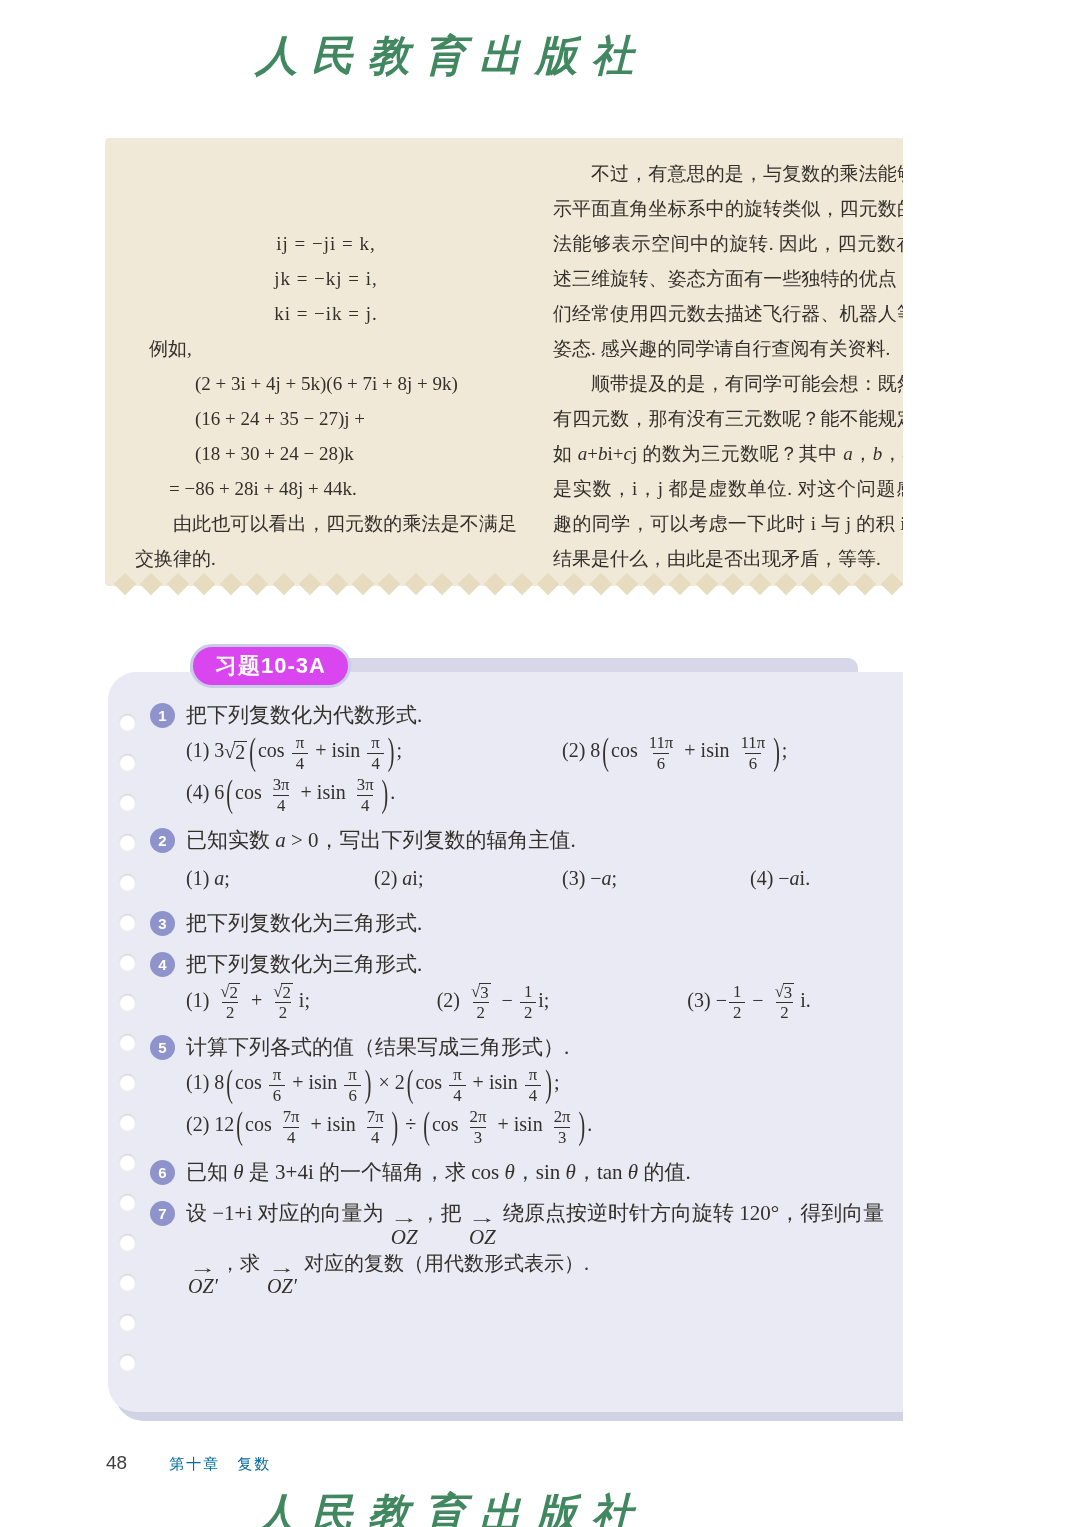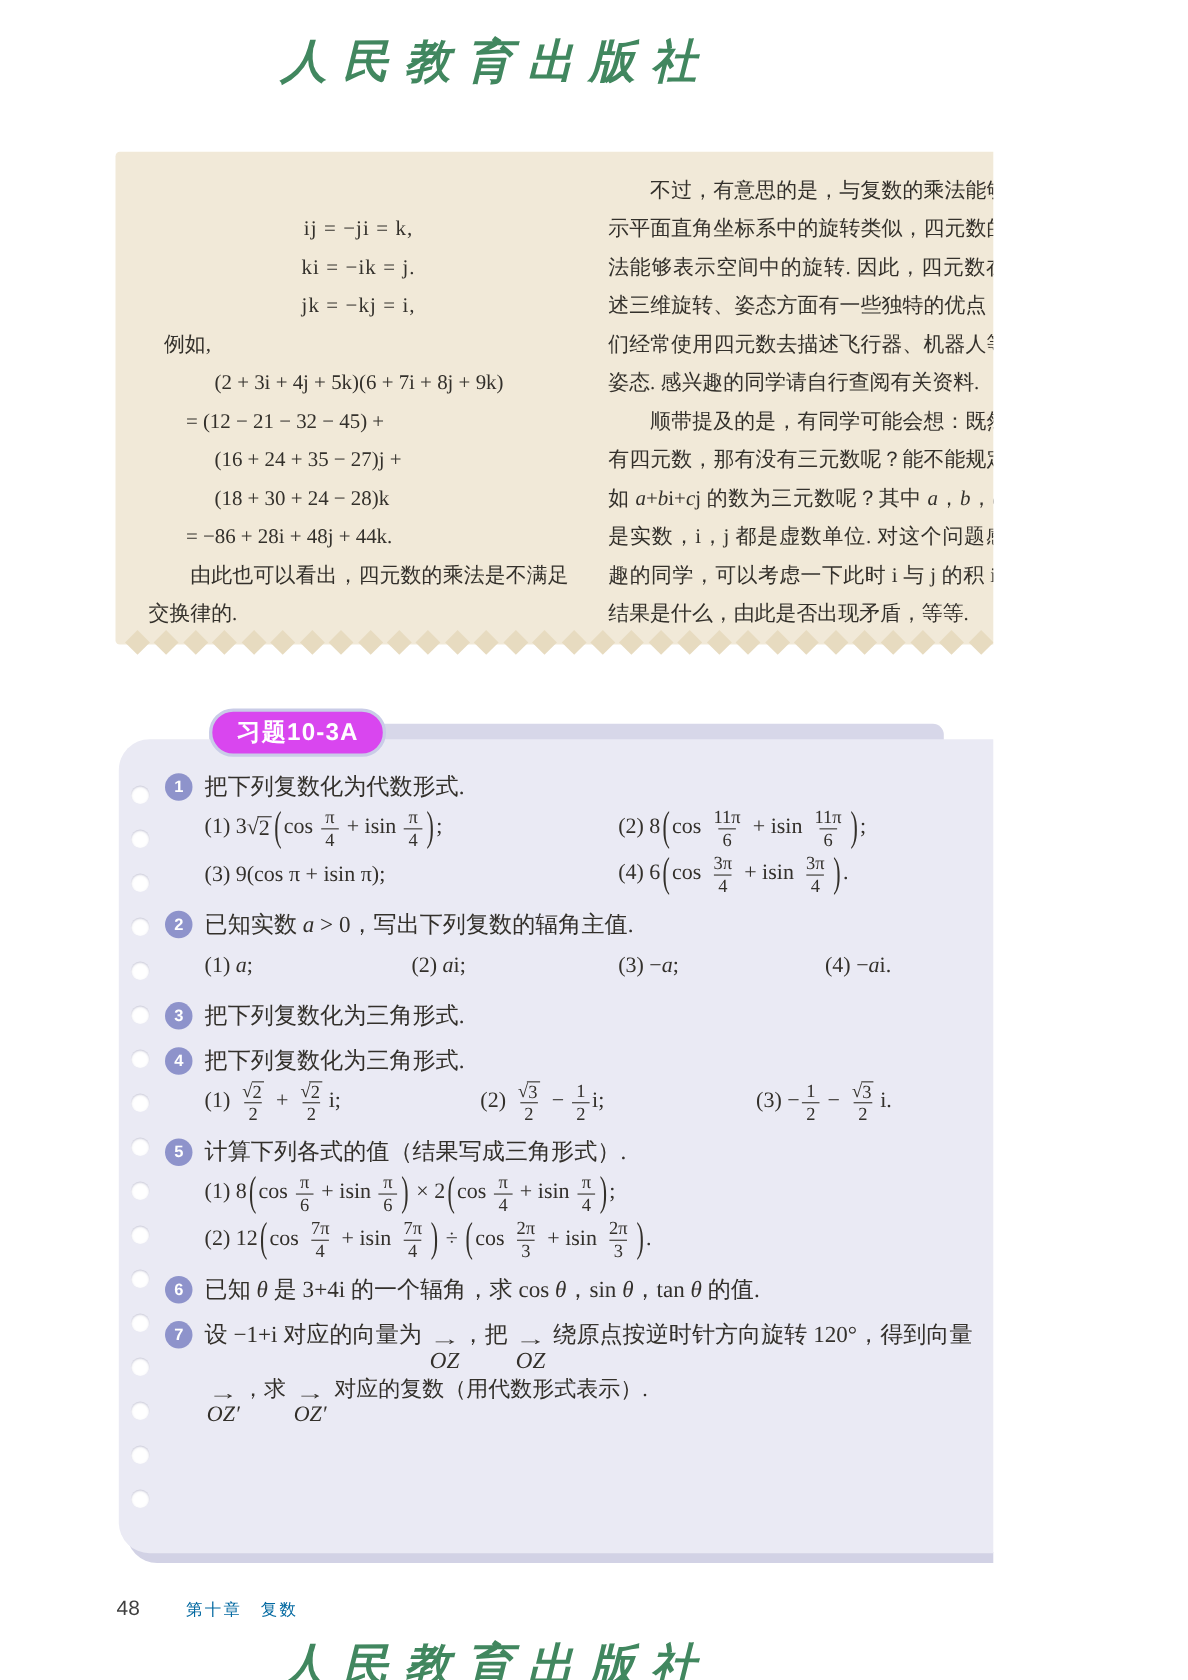--- a/index.html
+++ b/index.html
@@ -70,27 +70,26 @@
 <body>
 
 <div class="page">
 
   <div class="press-logo top">人民教育出版社</div>
 
   <div class="reading-box">
     <div class="read-col">
       <div>
           <div class="identity-line">ij = −ji = k,</div>
+          <div class="identity-line">jk = −kj = i,</div>
           <div class="identity-line">ki = −ik = j.</div>
-          <div class="identity-line">jk = −kj = i,</div>
         </div>
       <div class="example-label">例如,</div>
       <div>
           <div class="deriv-line">(2 + 3i + 4j + 5k)(6 + 7i + 8j + 9k)</div>
-          <div class="deriv-line eq">= (12 − 21 − 32 − 45) +</div>
           <div class="deriv-line">(16 + 24 + 35 − 27)j +</div>
           <div class="deriv-line">(18 + 30 + 24 − 28)k</div>
           <div class="deriv-line eq">= −86 + 28i + 48j + 44k.</div>
         </div>
       <div class="conclusion">由此也可以看出，四元数的乘法是不满足交换律的.</div>
     </div>
     <div class="read-col">
         <p class="read-para">不过，有意思的是，与复数的乘法能够表示平面直角坐标系中的旋转类似，四元数的乘法能够表示空间中的旋转. 因此，四元数在描述三维旋转、姿态方面有一些独特的优点，人们经常使用四元数去描述飞行器、机器人等的姿态. 感兴趣的同学请自行查阅有关资料.</p>
         <p class="read-para">顺带提及的是，有同学可能会想：既然能有四元数，那有没有三元数呢？能不能规定形如 <i>a</i>+<i>b</i>i+<i>c</i>j 的数为三元数呢？其中 <i>a</i>，<i>b</i>，<i>c</i> 都是实数，i，j 都是虚数单位. 对这个问题感兴趣的同学，可以考虑一下此时 i 与 j 的积 ij 的结果是什么，由此是否出现矛盾，等等.</p>
       </div>
@@ -152,21 +151,20 @@
               </span><span class="bigp">)</span>;</span>
             <span class="p-cell">(2) 8<span class="bigp">(</span>cos <span class="frac">
                 <span class="fnum">11π</span>
                 <span class="fden">6</span>
               </span> + isin <span class="frac">
                 <span class="fnum">11π</span>
                 <span class="fden">6</span>
               </span><span class="bigp">)</span>;</span>
           </div>
           <div class="p-row">
-            <span class="p-cell">(3) 9(cos π + isin π);</span>
             <span class="p-cell">(4) 6<span class="bigp">(</span>cos <span class="frac">
                 <span class="fnum">3π</span>
                 <span class="fden">4</span>
               </span> + isin <span class="frac">
                 <span class="fnum">3π</span>
                 <span class="fden">4</span>
               </span><span class="bigp">)</span>.</span>
           </div>
         </div>
         <div class="problem">

